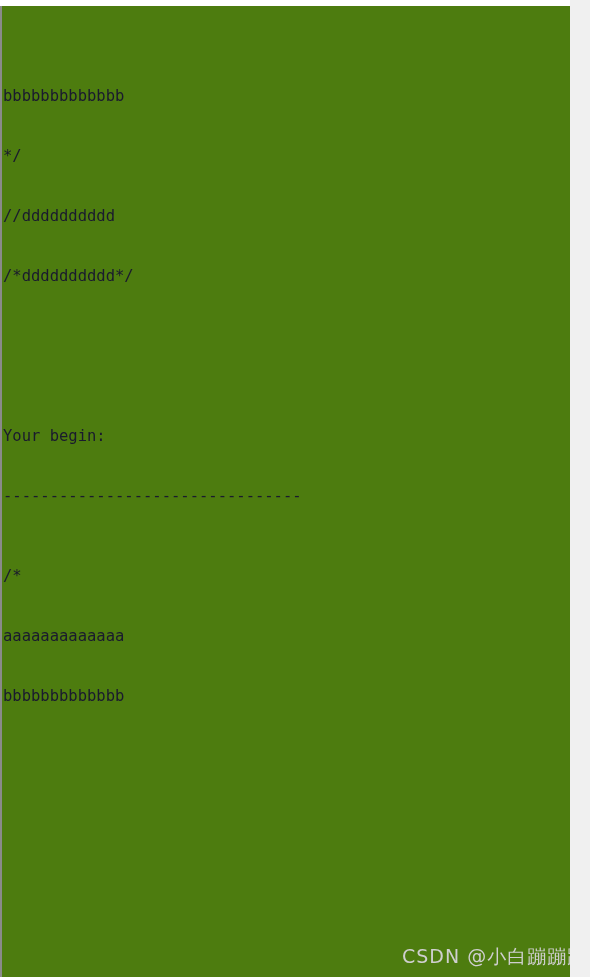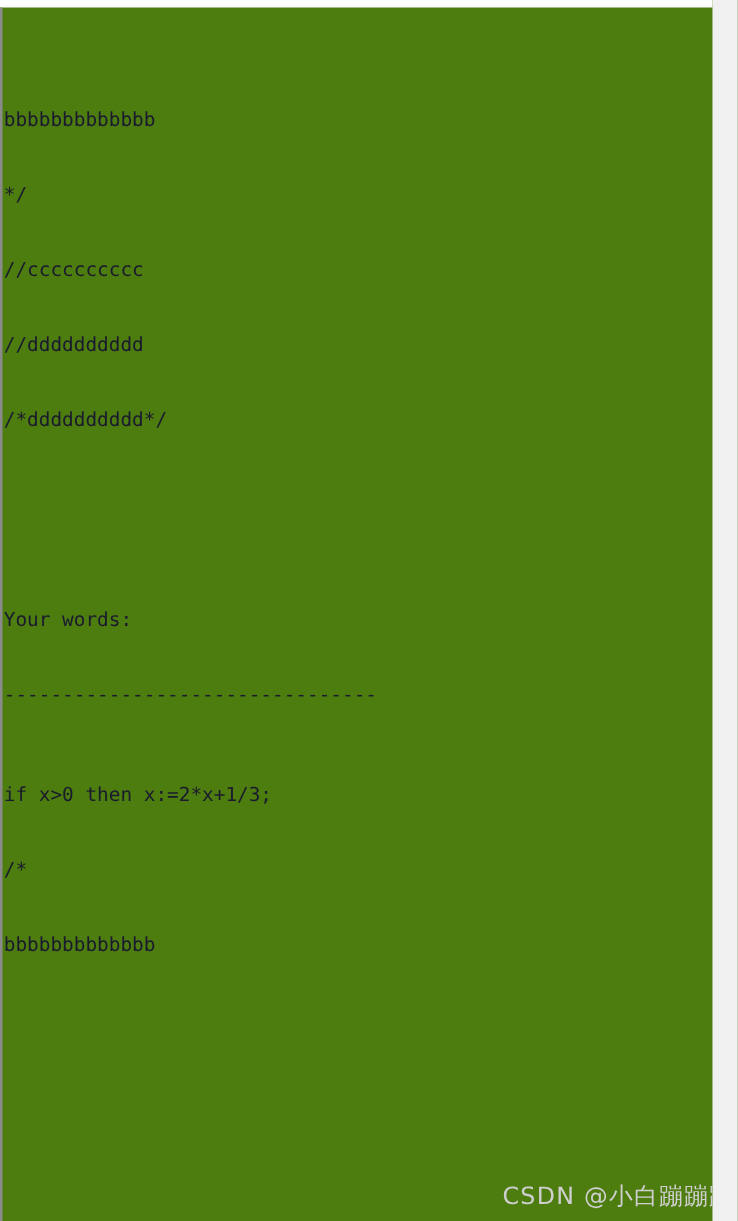--- a/index.html
+++ b/index.html
@@ -68,31 +68,30 @@
 <div id="console">
 
   <div class="top-strip"></div>
   <div class="left-edge"></div>
 
   <div class="stream">
 
     
     <div class="line">bbbbbbbbbbbbb</div>
     <div class="line">*/</div>
-    <div class="line">//cccccccccc</div>
     <div class="line">//dddddddddd</div>
     <div class="line">/*dddddddddd*/</div>
 
     <div class="blank"></div>
 
-    <div class="line">Your words:</div>
+    <div class="line">Your begin:</div>
     <div class="sep">--------------------------------</div>
 
-    <div class="line">if x&gt;0 then x:=2*x+1/3;</div>
     <div class="line">/*</div>
+    <div class="line">aaaaaaaaaaaaa</div>
     <div class="line">bbbbbbbbbbbbb</div>
     
     
     
     
     
 
     
 
     

